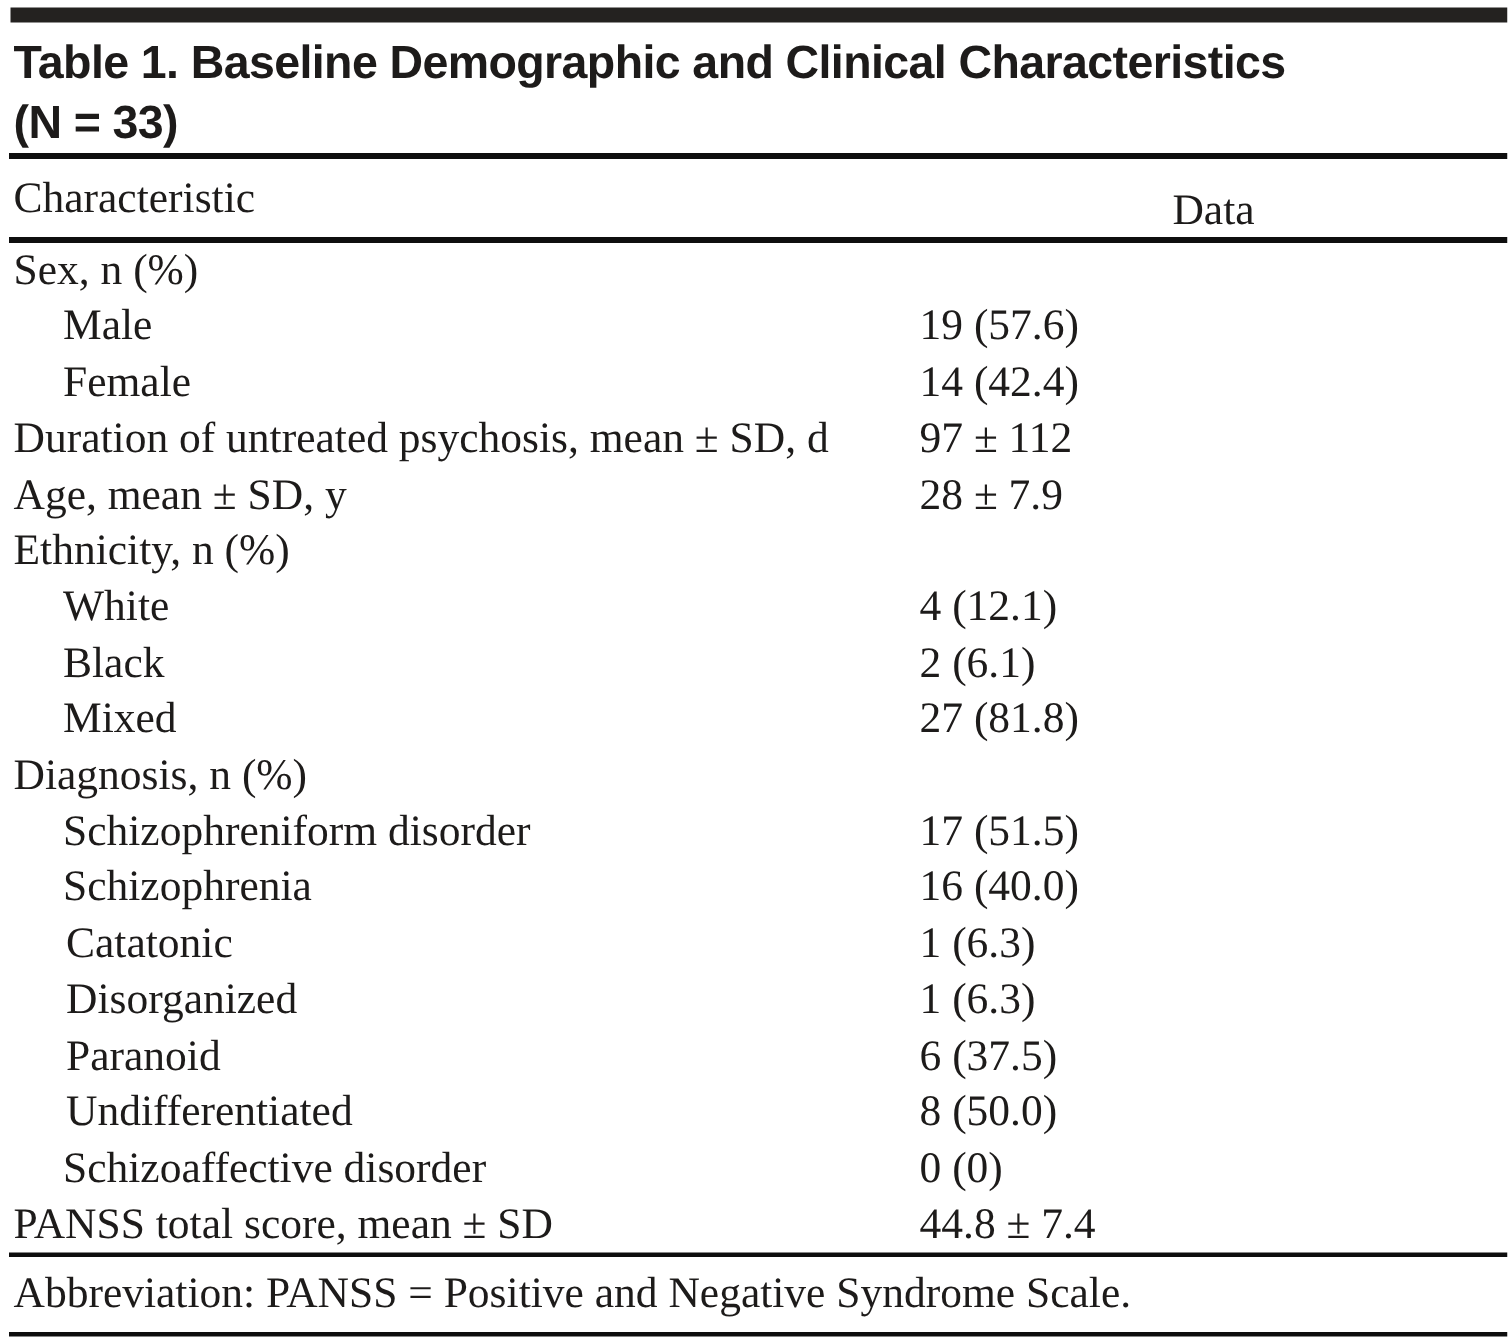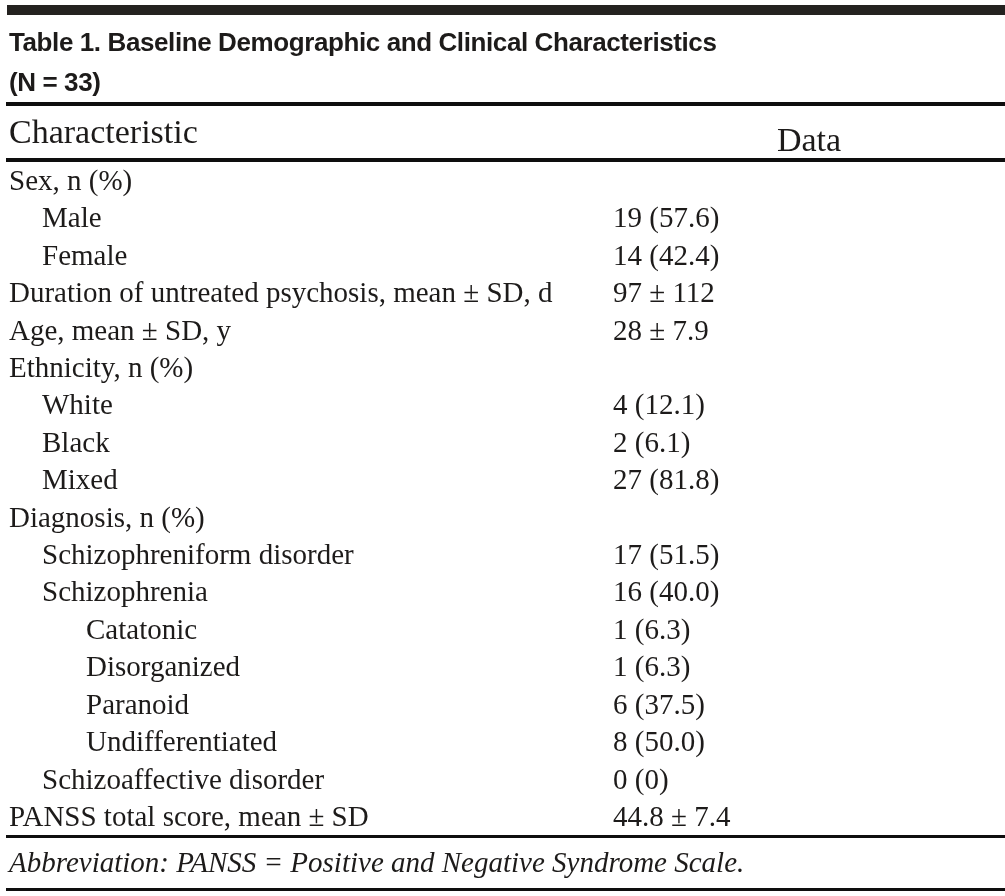--- a/index.html
+++ b/index.html
@@ -25,56 +25,56 @@
   .rule{
     height:4px;margin-left:6px;
     background:var(--rule);
   }
   .rule.thin{height:3px;}
 
   .table-title{
     margin:7px 10px 0 9px;
     font-family:"Liberation Sans","DejaVu Sans",sans-serif;
     font-weight:700;
-    font-size:26px;line-height:40px;
+    font-size:31px;line-height:40px;
     letter-spacing:-0.4px;
     color:var(--text);
   }
   .table-title .line{display:block;}
 
   .header-row{
     display:flex;align-items:center;
     height:52px;
-    font-size:34px;line-height:34px;
+    font-size:29px;line-height:34px;
   }
   .header-row .col-label{flex:1 1 auto;padding-left:9px;}
   .header-row .col-data{flex:0 0 392px;text-align:center;margin-top:16px;}
 
   table.char-table{
     width:100%;
     border-collapse:collapse;
     table-layout:fixed;
   }
   table.char-table td{
     padding:0;
     font-size:29px;
     line-height:37.4px;
     white-space:nowrap;
     overflow:hidden;
   }
   td.label.ind-0{padding-left:9px;}
   td.label.ind-1{padding-left:42px;}
-  td.label.ind-2{padding-left:86px;}
+  td.label.ind-2{padding-left:44px;}
   td.value{}
   col.c-label{width:613px;}
   col.c-data{width:392px;}
 
   .footnote{
     padding:7px 10px 9px 9px;
-    font-size:29px;line-height:34px;font-style:italic;
+    font-size:29px;line-height:34px;
   }
 </style>
 </head>
 <body>
 
 <div class="page">
 
   <div class="top-bar"></div>
 
   <div class="table-title">

